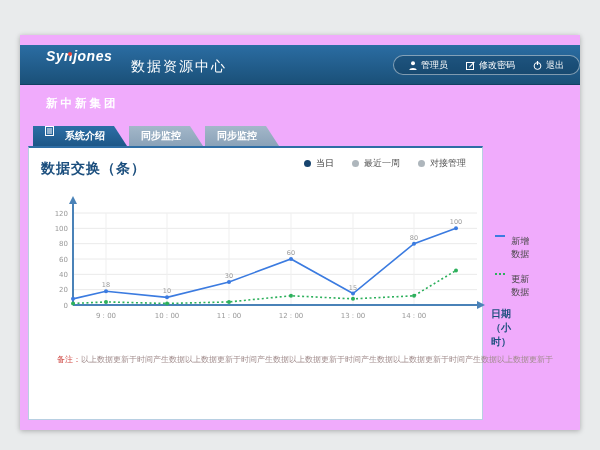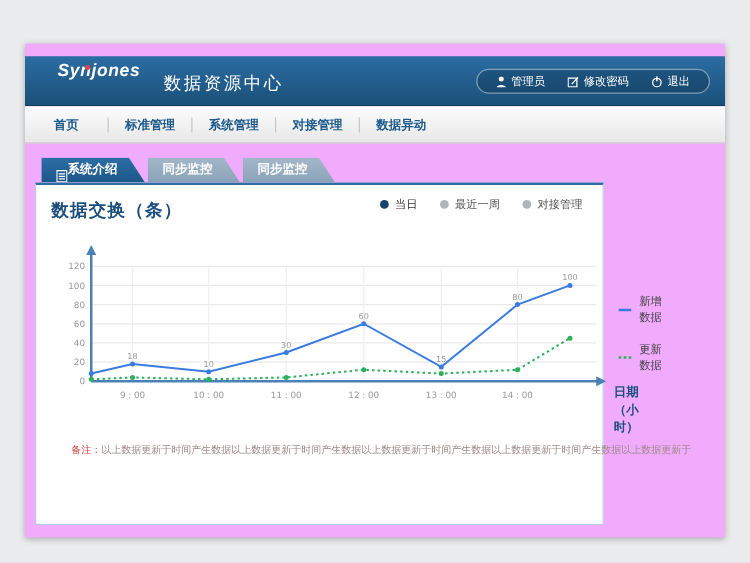--- a/index.html
+++ b/index.html
@@ -6,52 +6,52 @@
   html,body { width:600px; height:450px; background:#e9ebec; font-family:"Liberation Sans","DejaVu Sans",sans-serif; overflow:hidden; }
   .window { position:absolute; left:20px; top:35px; width:560px; height:395px; background:#f0abfc; box-shadow:0 1px 5px rgba(0,0,0,.28); }
 
   
   .header { position:absolute; left:0; top:10px; width:560px; height:40px; background:linear-gradient(#2b6da3,#1a5078); border-bottom:1px solid #123f61; }
   .logo { position:absolute; left:26px; top:4px; color:#fff; }
   .logo-en { font-weight:bold; font-style:italic; font-size:14px; letter-spacing:.5px; line-height:15px; }
   .logo-dot { position:absolute; left:22px; top:3px; width:4px; height:4px; border-radius:50%; background:#e8413c; }
   .logo-cn { font-weight:bold; font-size:11.5px; letter-spacing:3px; line-height:15px;margin-top:32px; }
   .app-title { position:absolute; left:111px; top:13px; color:#fff; font-size:14px; letter-spacing:2px; }
-  .user-pill { position:absolute; right:12px; top:10px; height:20px; display:flex; align-items:center; padding:4px 6px; border:1px solid rgba(255,255,255,.45); border-radius:11px; background:rgba(8,38,66,.28); }
+  .user-pill { position:absolute; right:0; top:10px; height:20px; display:flex; align-items:center; padding:4px 6px; border:1px solid rgba(255,255,255,.45); border-radius:11px; background:rgba(8,38,66,.28); }
   .u-item { display:flex; align-items:center; gap:4px; color:#fff; font-size:9px; padding:0 9px; cursor:pointer; }
   .u-item svg { display:block; }
 
   
   .nav { position:absolute; left:0; top:50px; width:560px; height:30px; background:linear-gradient(#fdfdfd,#e7e7e7); border-bottom:1px solid #cfcfcf; display:flex; align-items:center; }
   .nav-item { width:66px; text-align:center; font-weight:bold; font-size:10px; color:#1c5a8a; cursor:pointer; }
   .nav-sep { width:1px; height:12px; background:#c6c6c6; }
 
   
   .tabs { position:absolute; left:13px; top:91px; height:20px; display:flex; }
   .tab { height:20px; line-height:20px; padding:0 22px 0 12px; color:#fff; font-weight:bold; font-size:10px; margin-right:2px;
-         clip-path:polygon(0 0, calc(100% - 13px) 0, 100% 100%, 0 100%); cursor:pointer; display:flex; align-items:flex-end; gap:0; }
+         clip-path:polygon(0 0, calc(100% - 13px) 0, 100% 100%, 0 100%); cursor:pointer; display:flex; align-items:flex-start; gap:11px; }
   .tab.active { background:linear-gradient(#2c6ea6,#1d5787); }
   .tab.inactive { background:linear-gradient(#a3b7c9,#8aa2b8); }
 
   
   .card { position:absolute; left:8px; top:111px; width:455px; height:274px; background:#fff; border:1px solid #b8cfe2; border-top:2px solid #2f6ea5; }
 
   .radios { position:absolute; top:9px; right:16px; display:flex; gap:18px; align-items:center; }
   .radio { display:flex; align-items:center; gap:5px; font-size:9px; color:#555; cursor:pointer; }
   .radio-dot { width:7px; height:7px; border-radius:50%; background:#aeb6bc; }
   .radio.sel .radio-dot { background:#17446e; }
   .radio.sel { color:#333; }
 
   .y-title { position:absolute; left:12px; top:12px; font-weight:bold; font-size:14px; color:#1c4f7e; letter-spacing:1px; }
   #chart-svg { position:absolute; left:2px; top:44px; }
   .tick { font-size:7px; fill:#999; font-family:"DejaVu Sans",sans-serif; }
   .plabel { font-size:6.5px; fill:#999; font-family:"DejaVu Sans",sans-serif; }
 
   .legend { position:absolute; left:466px; top:87px; display:flex; flex-direction:column; gap:12px; }
-  .legend-item { display:flex; align-items:center; gap:6px; font-size:9px; color:#444; cursor:pointer; }
+  .legend-item { display:flex; align-items:flex-start; gap:6px; font-size:9px; color:#444; cursor:pointer; }
   .lsample { display:inline-block; width:20px; height:0; }
   .lsample.solid { border-top:2px solid #3b7be0; }
   .lsample.dotted { border-top:2px dotted #2db05c; }
 
   .x-title { position:absolute; left:462px; top:159px; font-weight:bold; font-size:10px; color:#1c4f7e; }
 
   .note { position:absolute; left:28px; top:206px; width:506px; font-size:8px; color:#a08b8b; white-space:nowrap; overflow:hidden; }
   .note-prefix { color:#cf4a45;margin-top:23px; }
 </style>
 </head>
@@ -84,31 +84,20 @@
       <span class="u-item">
         <svg width="9" height="9" viewBox="0 0 9 9">
             <circle cx="4.5" cy="5" r="3.4" fill="none" stroke="#fff" stroke-width="1"></circle>
             <line x1="4.5" y1="0" x2="4.5" y2="4" stroke="#fff" stroke-width="1.2"></line>
           </svg>
         <span>退出</span>
       </span>
     </div>
   </div>
 
-  <div class="nav">
-    <div class="nav-item">首页</div>
-    <div class="nav-sep"></div>
-    <div class="nav-item">标准管理</div>
-    <div class="nav-sep"></div>
-    <div class="nav-item">系统管理</div>
-    <div class="nav-sep"></div>
-    <div class="nav-item">对接管理</div>
-    <div class="nav-sep"></div>
-    <div class="nav-item">数据异动</div>
-  </div>
 
   <div class="tabs">
     <div class="tab active">
       <svg width="9" height="10" viewBox="0 0 9 10">
           <rect x="0.5" y="0.5" width="8" height="9" fill="none" stroke="#fff" stroke-width="1"></rect>
           <line x1="2" y1="3" x2="7" y2="3" stroke="#fff" stroke-width="1"></line>
           <line x1="2" y1="5" x2="7" y2="5" stroke="#fff" stroke-width="1"></line>
           <line x1="2" y1="7" x2="7" y2="7" stroke="#fff" stroke-width="1"></line>
         </svg>
       <span>系统介绍</span>

